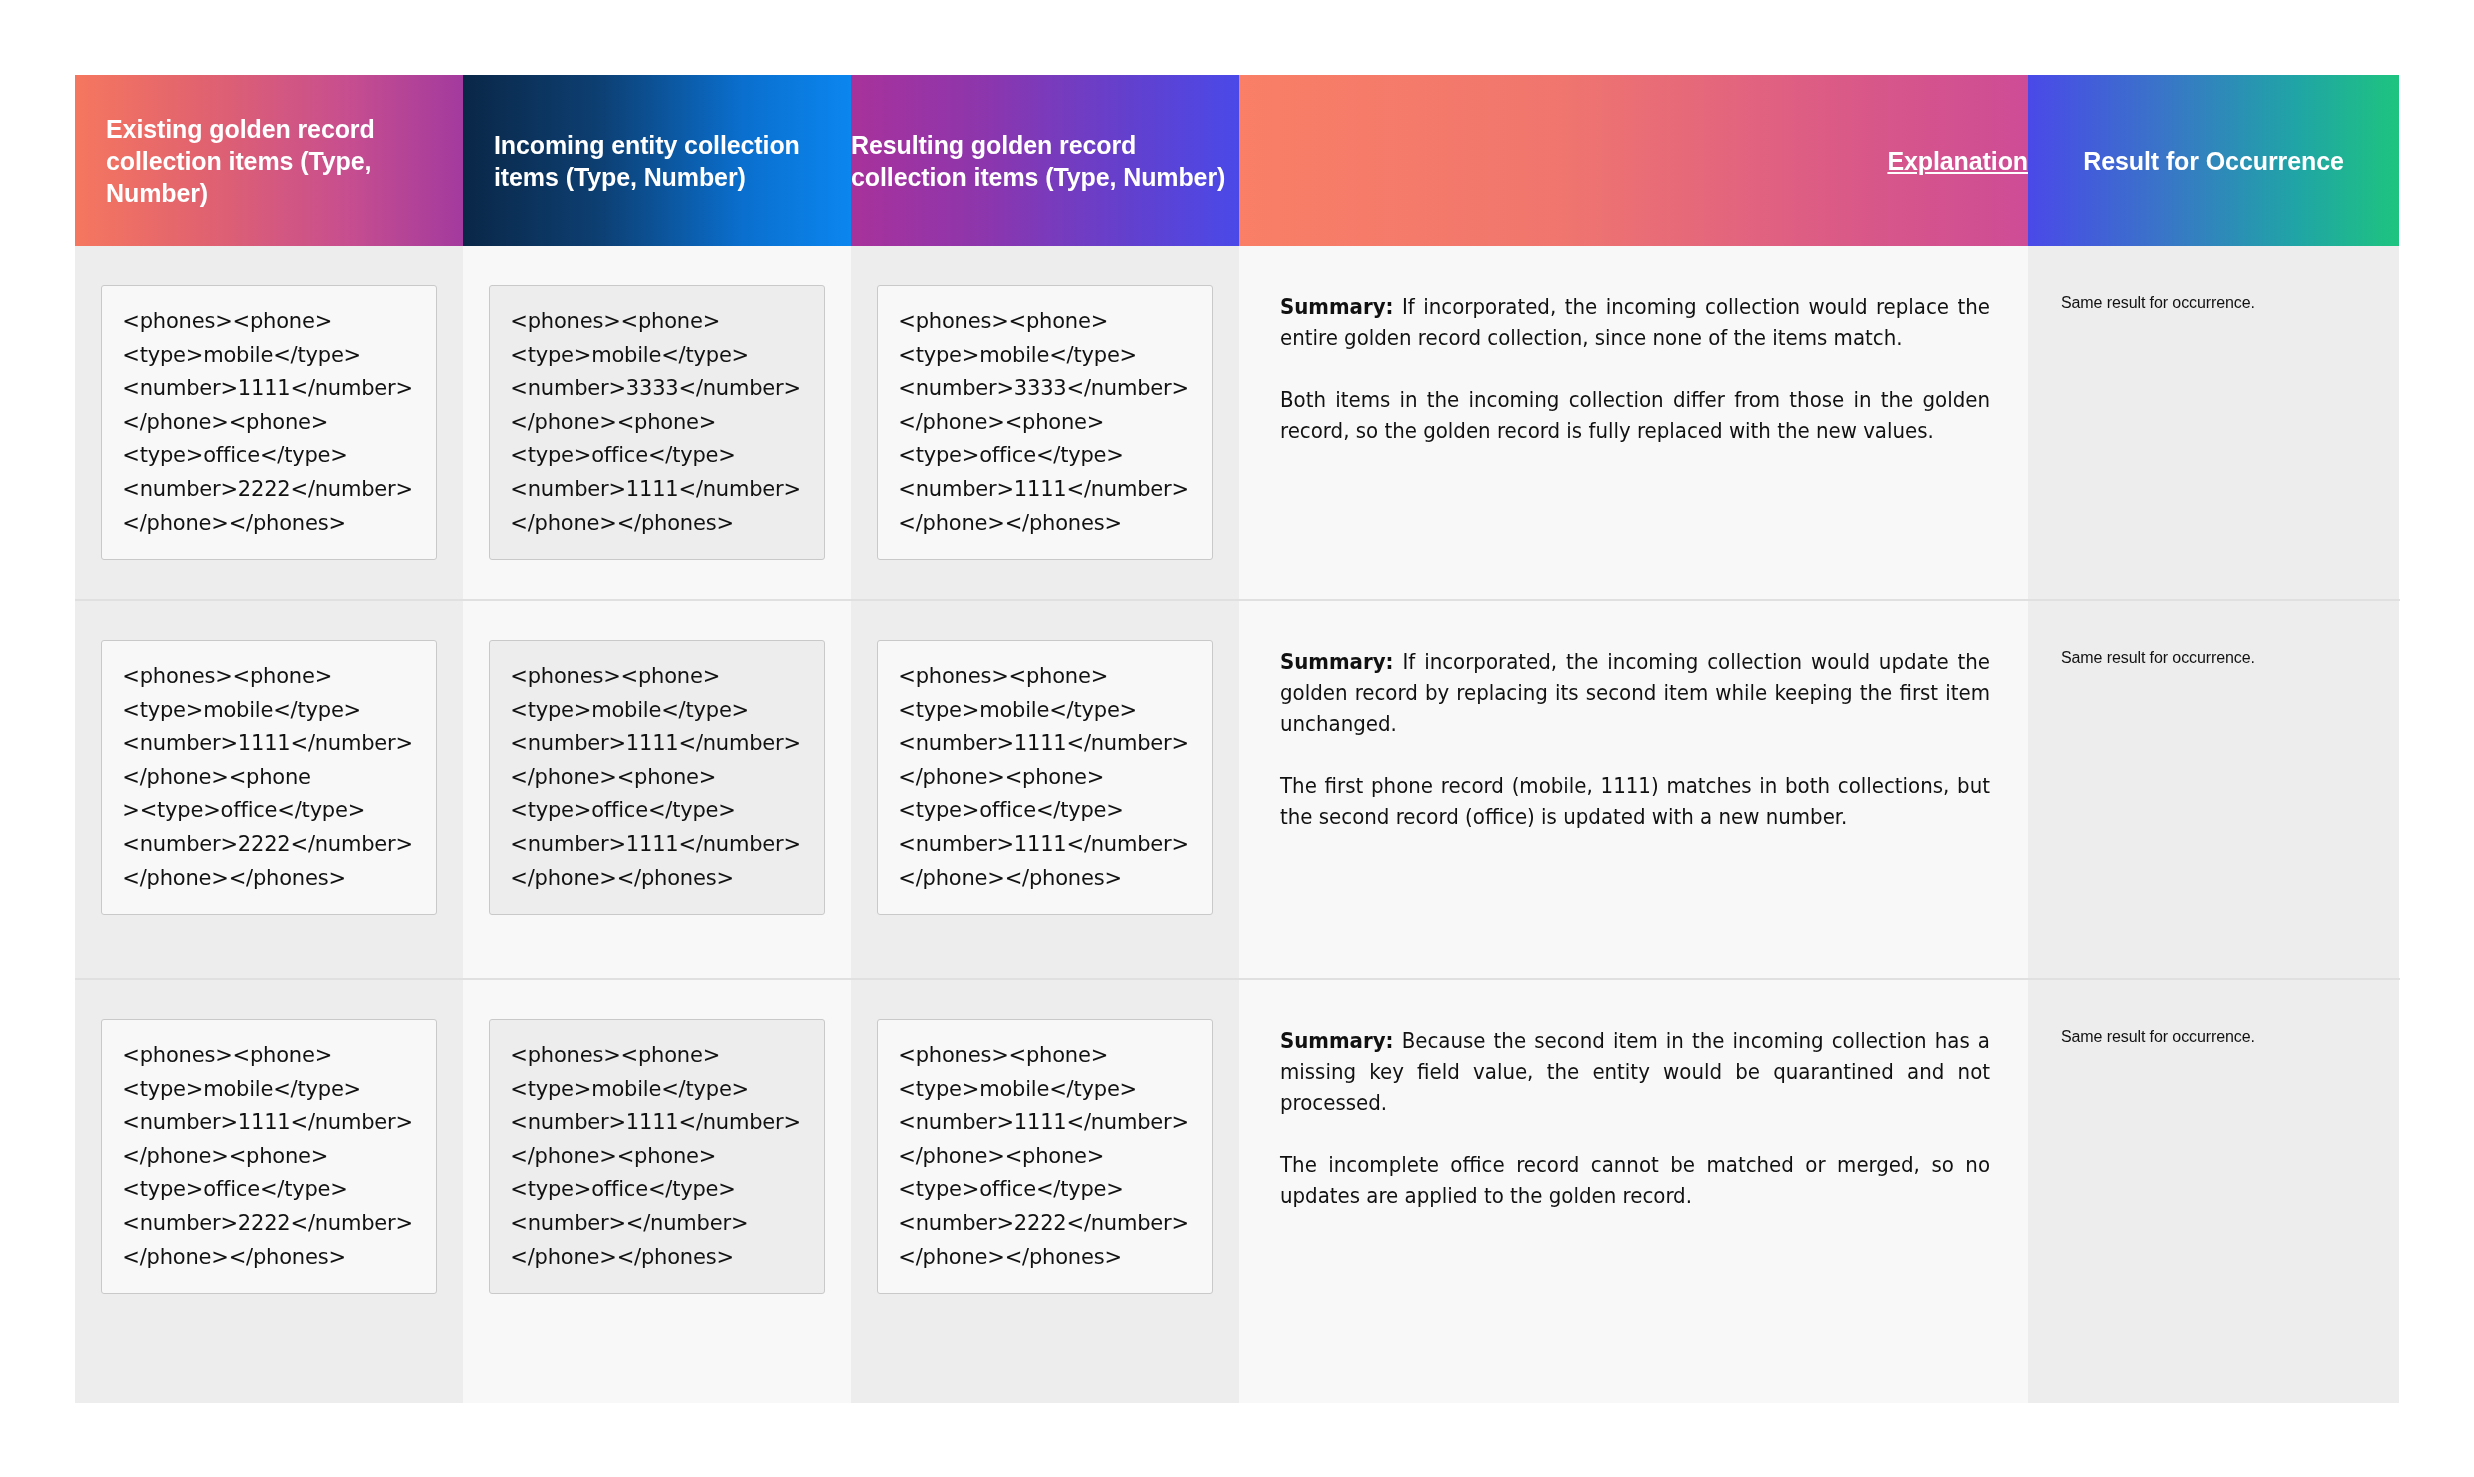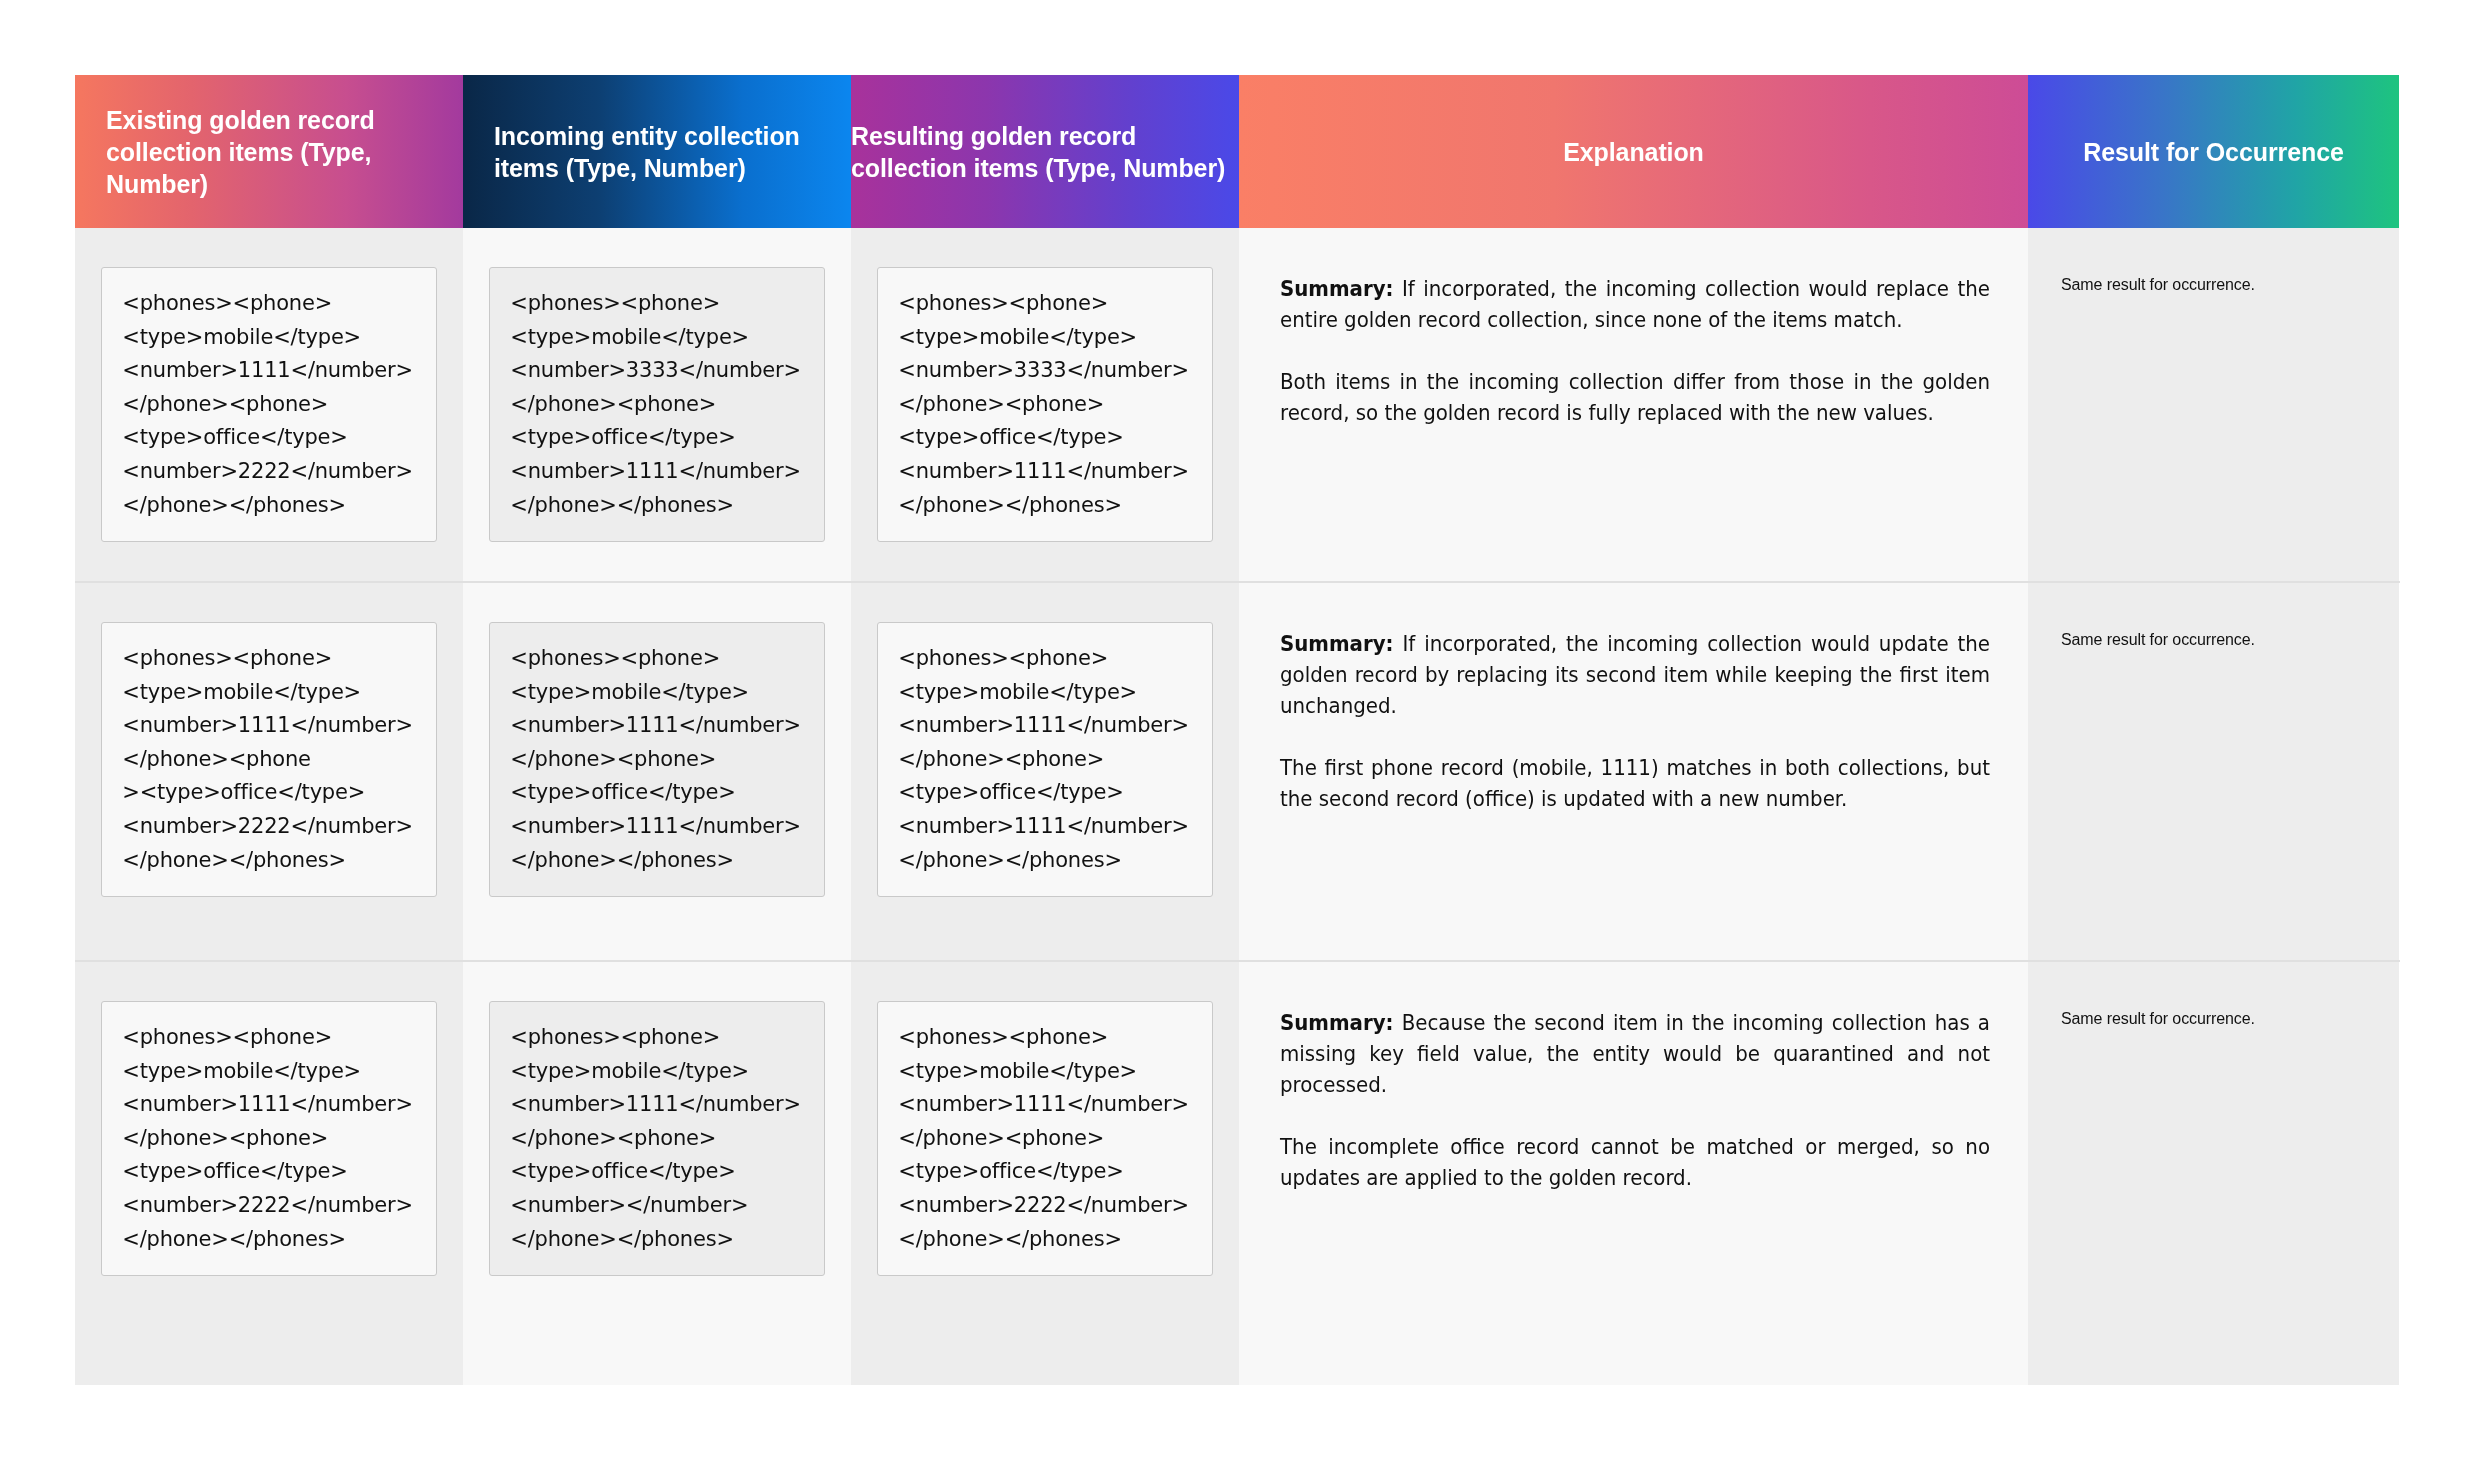--- a/index.html
+++ b/index.html
@@ -18,21 +18,21 @@
     position: absolute;
     left: 75px;
     top: 75px;
     width: 2325px;
     height: 1320px;
   }
 
   
   .thead {
     display: flex;
-    height: 153px;
+    height: 171px;
   }
   .th {
     position: relative;
     box-sizing: border-box;
     display: flex;
     align-items: center;
     color: #ffffff;
     font-weight: bold;
     font-size: 25px;
     line-height: 1.28;
@@ -52,22 +52,23 @@
   }
   .th.col2 {
     background: linear-gradient(90deg, #0a2747 0%, #0d3f72 35%, #0a6fce 72%, #0b86ef 100%);
     padding-left: 31px;
   }
   .th.col3 {
     background: linear-gradient(90deg, #a8329b 0%, #8c36ad 35%, #6240ce 72%, #4a49e8 100%);
   }
   .th.col4 {
     background: linear-gradient(90deg, #fa7f66 0%, #f0766e 40%, #d85789 80%, #cd4c96 100%);
-    justify-content: center;
+    justify-content: flex-end;
     text-align: center;
+    text-decoration: underline;
   }
   .th.col5 {
     background: linear-gradient(90deg, #4a49e8 0%, #3a73c9 35%, #20a4a6 72%, #1ec47f 100%);
     justify-content: center;
     text-align: center;
   }
 
   
   .tbody { position: relative; }
 

